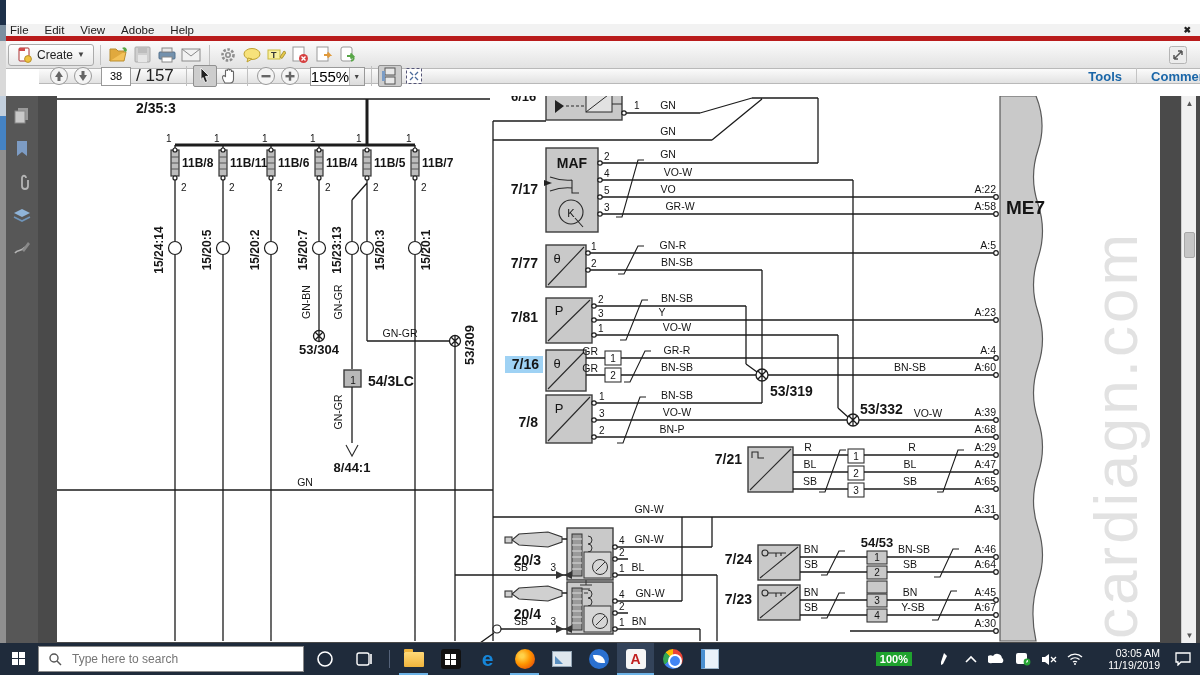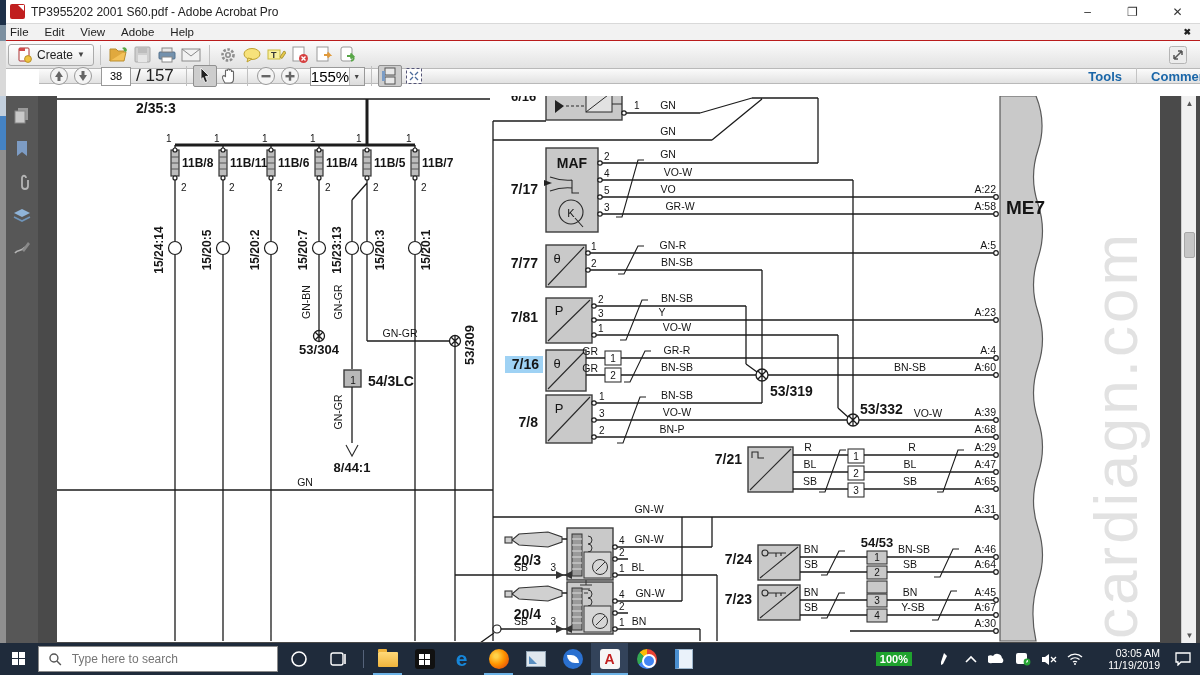--- a/index.html
+++ b/index.html
@@ -6,21 +6,21 @@
   *{box-sizing:border-box;font-family:"Liberation Sans",sans-serif;}
   .screen{position:relative;width:1200px;height:675px;background:#fff;overflow:hidden;}
 
   
   .titlebar{position:absolute;left:0;top:0;width:1200px;height:24px;background:#fff;border-bottom:1px solid #d9d9d9;display:flex;align-items:center;}
   .tb-appicon{width:15px;height:15px;margin:0 6px 0 10px;background:#c11f1f;border-radius:2px;position:relative;}
   .tb-appicon:before{content:"";position:absolute;right:1px;top:1px;border:3px solid #fff;border-left-color:transparent;border-bottom-color:transparent;}
   .tb-title{font-size:12px;color:#222;}
   .win-controls{margin-left:auto;display:flex;height:100%;}
   .win-btn{width:45px;height:100%;display:flex;align-items:center;justify-content:center;font-size:12px;color:#333;}
-  .menubar{position:absolute;left:0;top:24px;width:1200px;height:17px;background:#f2f2f2;border-bottom:1px solid #b91c1c;display:flex;align-items: center;font-size:11.5px;color:#222;}
+  .menubar{position:absolute;left:0;top:24px;width:1200px;height:17px;background:#f2f2f2;border-bottom:5px solid #b91c1c;display:flex;align-items: center;font-size:11.5px;color:#222;}
   .menu-item{padding:0 8px;}
   .menu-item:first-child{padding-left:10px;}
   .menu-close{margin-left:auto;padding-right:9px;font-size:9px;font-weight:bold;color:#222;}
   .toolbar{position:absolute;left:0;width:1200px;background:linear-gradient(#fbfbfb,#e2e2e2);border-bottom:1px solid #b9b9b9;display:flex;align-items:center;}
   .toolbar1{top:41px;height:28px;}
   .toolbar2{top:69px;height:15px;margin-left:39px;}
   .tsep{width:1px;height:20px;background:#c0c0c0;margin:0 6px;}
   .tbtn{display:flex;align-items:center;justify-content:center;height:22px;min-width:24px;border-radius:2px;}
   .tbtn.pressed{background:#cdcdcd;border:1px solid #909090;}
   .create-btn{display:flex;align-items:center;gap:4px;border:1px solid #ababab;background:linear-gradient(#fff,#e8e8e8);border-radius:3px;height:22px;padding:0 8px;margin-left:8px;font-size:12px;color:#222;}
@@ -47,21 +47,21 @@
   .vs-thumb{position:absolute;left:2px;top:136px;width:11px;height:26px;background:#c6c6c6;border:1px solid #a8a8a8;border-radius:2px;}
   .edge-strip{position:absolute;left:0;top:0;width:6px;height:675px;}
   .edge-strip div{position:absolute;left:0;width:6px;}
 
   
   .taskbar{position:absolute;left:0;top:643px;width:1200px;height:32px;background:#1f2b3b;display:flex;align-items:center;color:#fff;}
   .tk-cell{height:32px;display:flex;align-items:center;justify-content:center;position:relative;}
   .tk-start{width:38px;}
   .winlogo{width:14px;height:14px;display:grid;grid-template-columns:6px 6px;grid-template-rows:6px 6px;gap:1px;}
   .winlogo div{background:#fff;}
-  .searchbox{width:240px;height:26px;background:#fff;border:1px solid #8a8a8a;display:flex;align-items:center;gap:8px;padding:0 9px;}
+  .searchbox{width:266px;height:26px;background:#fff;border:1px solid #8a8a8a;display:flex;align-items:center;gap:8px;padding:0 9px;}
   .searchbox input{border:0;outline:none;font-size:12px;width:200px;color:#333;background:transparent;}
   .tk-icon{width:37px;}
   .tk-underline{position:absolute;bottom:0;left:4px;right:4px;height:2.5px;background:#6cb2e6;}
   .tk-active{background:#33435a;}
   .tk-active .tk-underline{left:0;right:0;}
   .tray{margin-left:auto;display:flex;align-items:center;height:32px;}
   .battery-badge{background:#1fa32e;color:#fff;font-size:11px;font-weight:bold;padding:1px 4px;margin-right:20px;}
   .tray .tk-cell{width:26px;}
   .clock{width:66px;text-align:right;font-size:10.5px;line-height:1.15;margin:0 6px;}
   .edge-e{font-size:21px;font-weight:bold;color:#1686d9;}
@@ -78,29 +78,20 @@
   .pviewer{width:20px;height:16px;background:#dfe7ee;border:1px solid #93a5b5;position:relative;}
   .pviewer:before{content:"";position:absolute;left:2px;bottom:2px;border:4px solid transparent;border-bottom-color:#5a8fc0;border-left-color:#5a8fc0;}
   .folder{width:20px;height:15px;background:linear-gradient(#ffd978,#f0b43c);border-radius:1px;position:relative;}
   .folder:before{content:"";position:absolute;left:0;top:-3px;width:9px;height:3px;background:#f0b43c;border-radius:1px 1px 0 0;}
 </style>
 </head>
 <body>
 
 <div class="screen">
 
-  <div class="titlebar">
-    <div class="tb-appicon"></div>
-    <div class="tb-title">TP3955202 2001 S60.pdf - Adobe Acrobat Pro</div>
-    <div class="win-controls">
-      <div class="win-btn">–</div>
-      <div class="win-btn">❐</div>
-      <div class="win-btn">✕</div>
-    </div>
-  </div>
 
   <div class="menubar">
     <span class="menu-item">File</span>
     <span class="menu-item">Edit</span>
     <span class="menu-item">View</span>
     <span class="menu-item">Adobe</span>
     <span class="menu-item">Help</span>
     <span class="menu-close">✖</span>
   </div>
 

